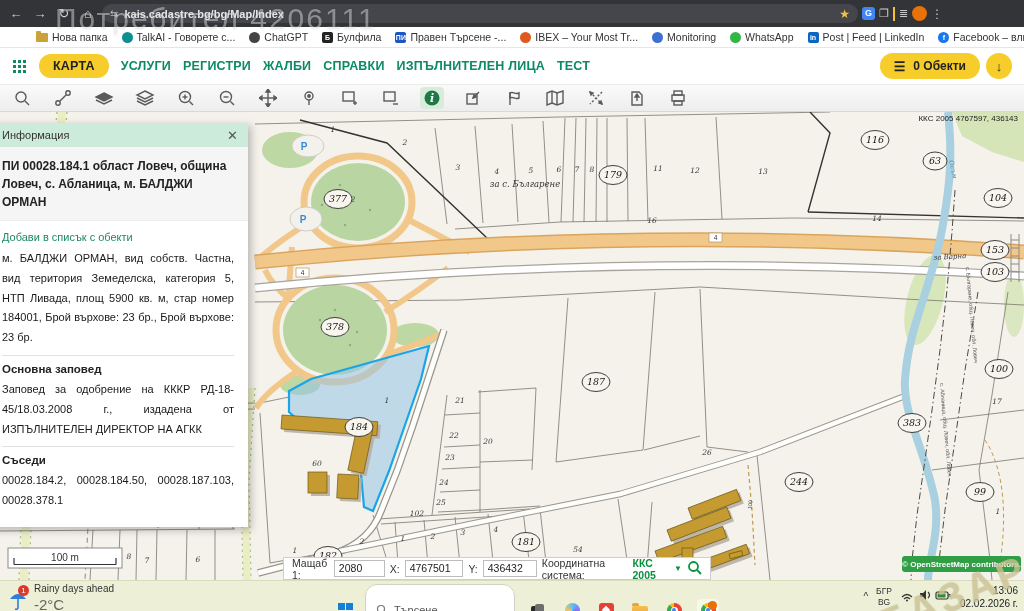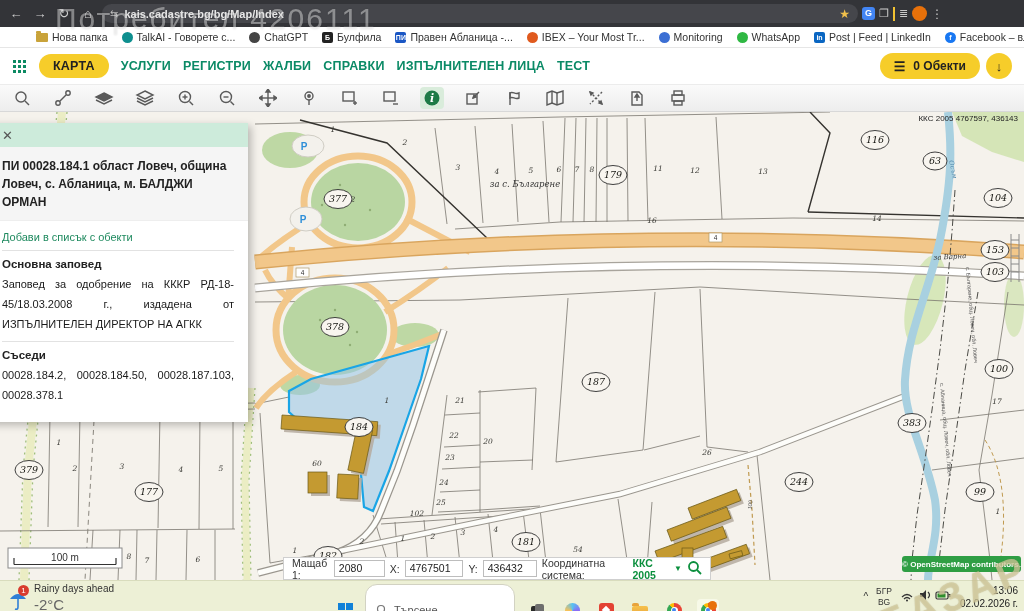--- a/index.html
+++ b/index.html
@@ -160,21 +160,21 @@
   <span class="bm">
       <span class="fav fav2"></span>
       <span>ChatGPT</span>
     </span>
   <span class="bm">
       <span class="fav fav3">Б</span>
       <span>Булфила</span>
     </span>
   <span class="bm">
       <span class="fav fav4">ПИ</span>
-      <span>Правен Абланица -...</span>
+      <span>Правен Търсене -...</span>
     </span>
   <span class="bm">
       <span class="fav fav5"></span>
       <span>IBEX – Your Most Tr...</span>
     </span>
   <span class="bm">
       <span class="fav fav6"></span>
       <span>Monitoring</span>
     </span>
   <span class="bm">
@@ -670,25 +670,27 @@
 
   <g>
     <rect x="902" y="556" width="119" height="16" rx="3" fill="#2f9e44"></rect>
     <text x="961.5" y="567" text-anchor="middle" style="font:bold 8px 'Liberation Sans',sans-serif" fill="#fff">© OpenStreetMap contributors.</text>
   </g>
 </svg>
 </div>
 
 <div class="panel">
   <div class="panel-head">
+    <span class="t">Информация</span>
     <span class="panel-close">✕</span>
   </div>
   <div class="panel-title">ПИ 00028.184.1 област Ловеч, община Ловеч, с. Абланица, м. БАЛДЖИ ОРМАН</div>
   <div class="panel-body">
     <div class="addlink">Добави в списък с обекти</div>
+    <div class="ptext">м. БАЛДЖИ ОРМАН, вид собств. Частна, вид територия Земеделска, категория 5, НТП Ливада, площ 5900 кв. м, стар номер 184001, Брой върхове: 23 бр., Брой върхове: 23 бр.</div>
     <div class="phead">Основна заповед</div>
     <div class="ptext">Заповед за одобрение на КККР РД-18-45/18.03.2008 г., издадена от ИЗПЪЛНИТЕЛЕН ДИРЕКТОР НА АГКК</div>
     <div class="phead">Съседи</div>
     <div class="ptext" style="padding-bottom:6px">00028.184.2, 00028.184.50, 00028.187.103, 00028.378.1</div>
   </div>
 </div>
 
 <div class="statusbar">
   <span>Мащаб 1:</span>
   <span class="sb-input" style="width:52px">2080</span>

